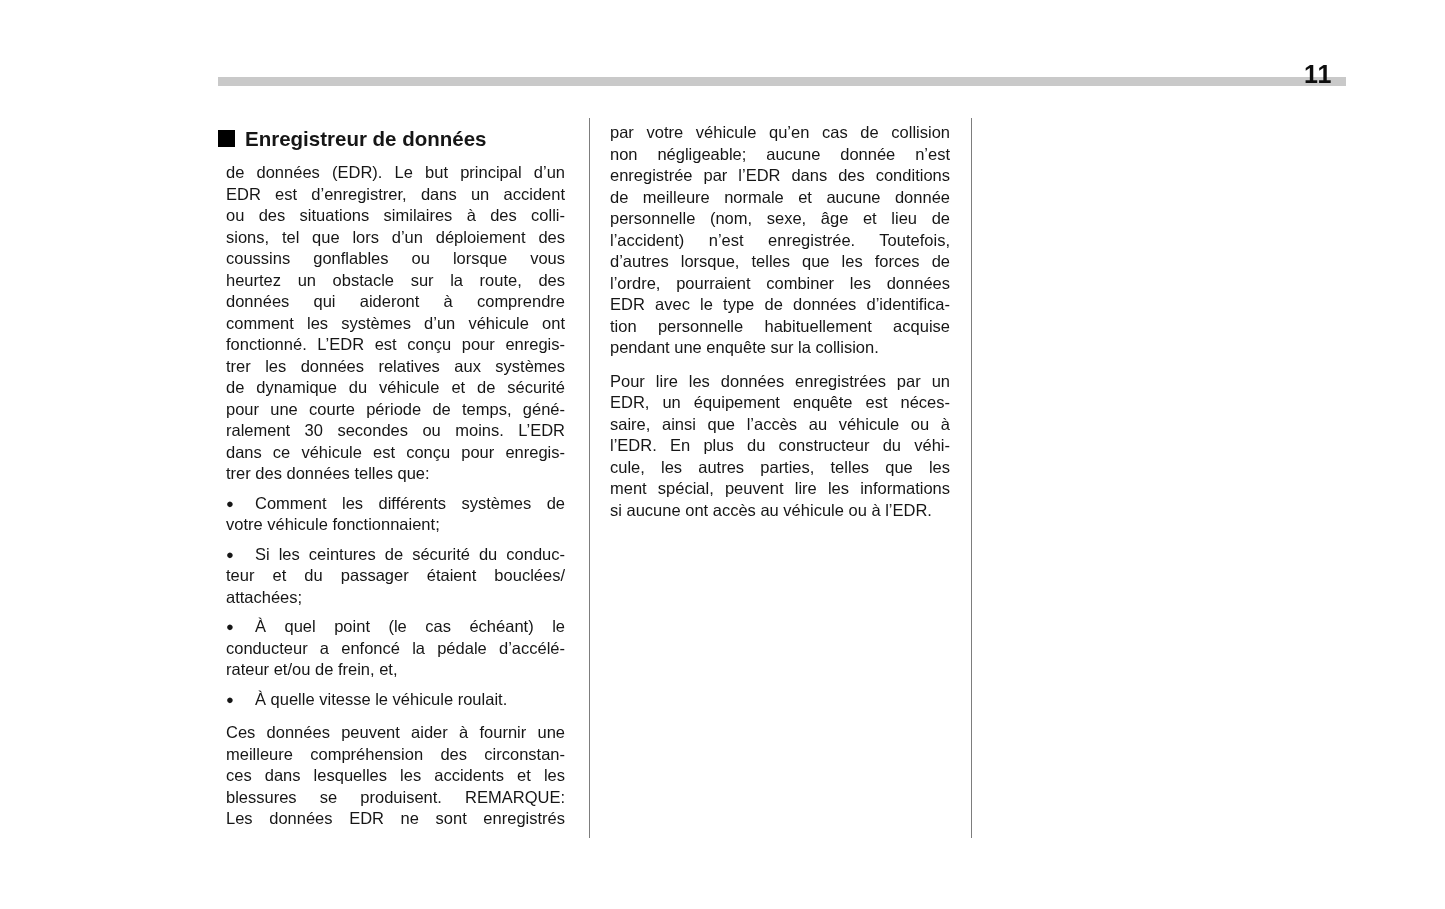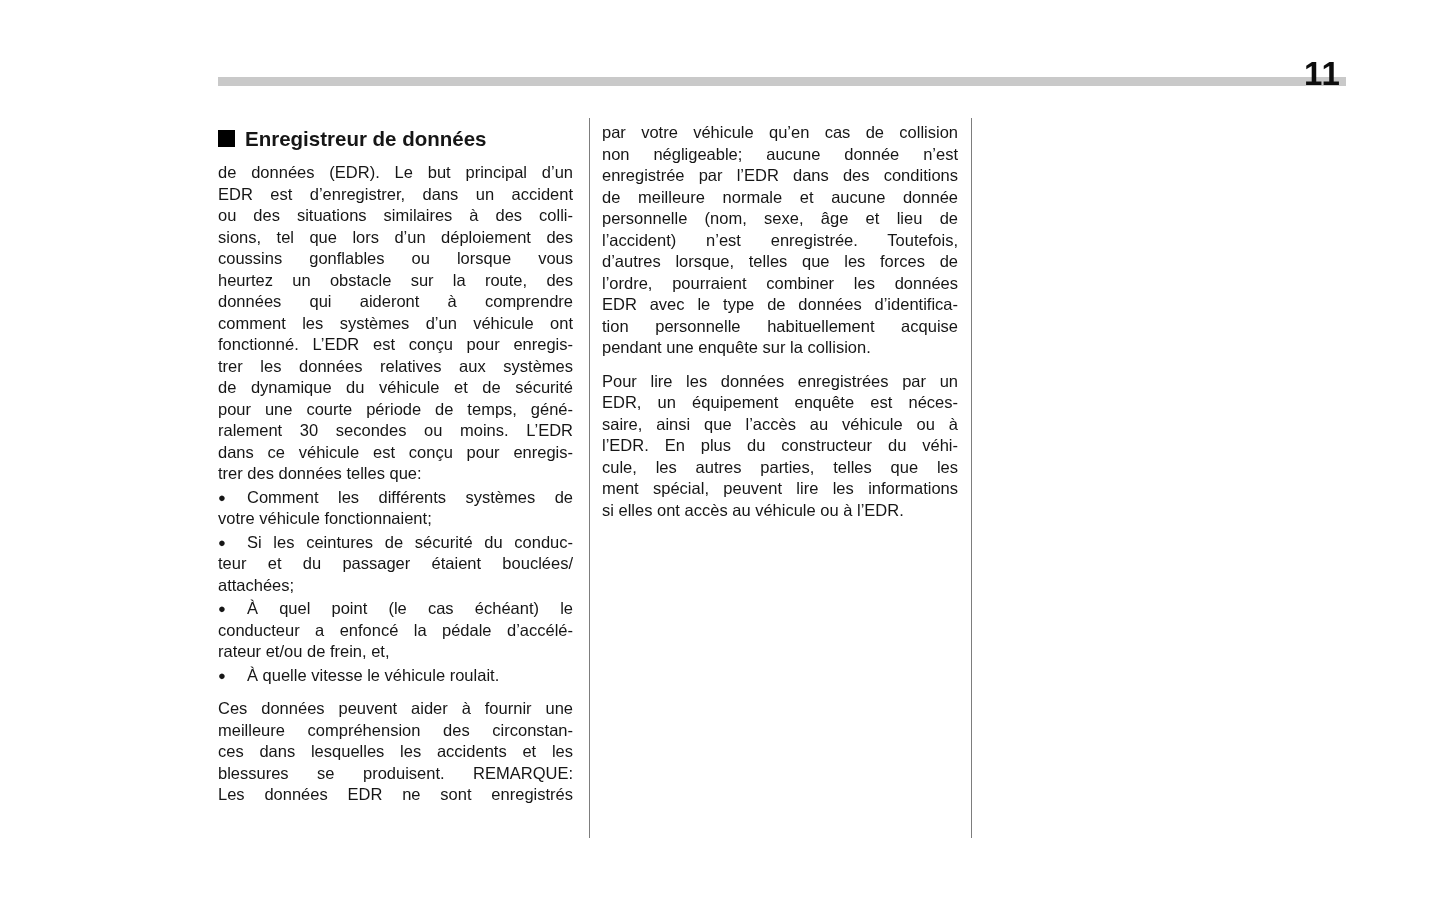--- a/index.html
+++ b/index.html
@@ -17,40 +17,40 @@
     overflow:hidden;
   }
   .page{position:relative;width:1445px;height:909px;background:var(--bg-color);}
 
   .header-bar{
     position:absolute;left:218px;top:77px;width:1128px;height:9px;
     background:var(--bar-color);
   }
   .page-number{
     position:absolute;left:1304px;top:59px;
-    font-size:33px;font-weight:700;line-height:30px;
+    font-size:25px;font-weight:700;line-height:30px;
     color:#0d0d0d;letter-spacing:1px;
   }
 
   .divider{
     position:absolute;top:118px;height:720px;width:1px;
     background:var(--divider-color);
   }
   .divider-1{left:589px;}
   .divider-2{left:971px;}
 
   .column{
     position:absolute;
     font-size:16.5px;line-height:21.5px;
     color:var(--text-color);
   }
   .column-left{left:218px;top:127px;width:355px;}
   .column-right{left:602px;top:122px;width:356px;}
 
-  .block{margin:0;}
+  .block{margin:8px;}
   .block.para{margin-top:12px;}
   .block.bullet{margin-top:2px;}
   .column > .block:first-child{margin-top:0;}
 
   .heading{
     font-size:20.5px;font-weight:700;line-height:23px;
     margin-bottom:6px;white-space:nowrap;
   }
   .heading-marker{
     display:inline-block;width:17px;height:17px;
@@ -142,17 +142,17 @@
         <div class="line">tion personnelle habituellement acquise</div>
         <div class="line para-end">pendant une enquête sur la collision.</div>
       </div>
       <div class="block para">
         <div class="line">Pour lire les données enregistrées par un</div>
         <div class="line">EDR, un équipement enquête est néces-</div>
         <div class="line">saire, ainsi que l’accès au véhicule ou à</div>
         <div class="line">l’EDR. En plus du constructeur du véhi-</div>
         <div class="line">cule, les autres parties, telles que les</div>
         <div class="line">ment spécial, peuvent lire les informations</div>
-        <div class="line para-end">si elles ont accès au véhicule ou à l’EDR.</div>
+        <div class="line para-end">si aucune ont accès au véhicule ou à l’EDR.</div>
       </div>
     </div>
 
 </div>
 
 </body></html>

